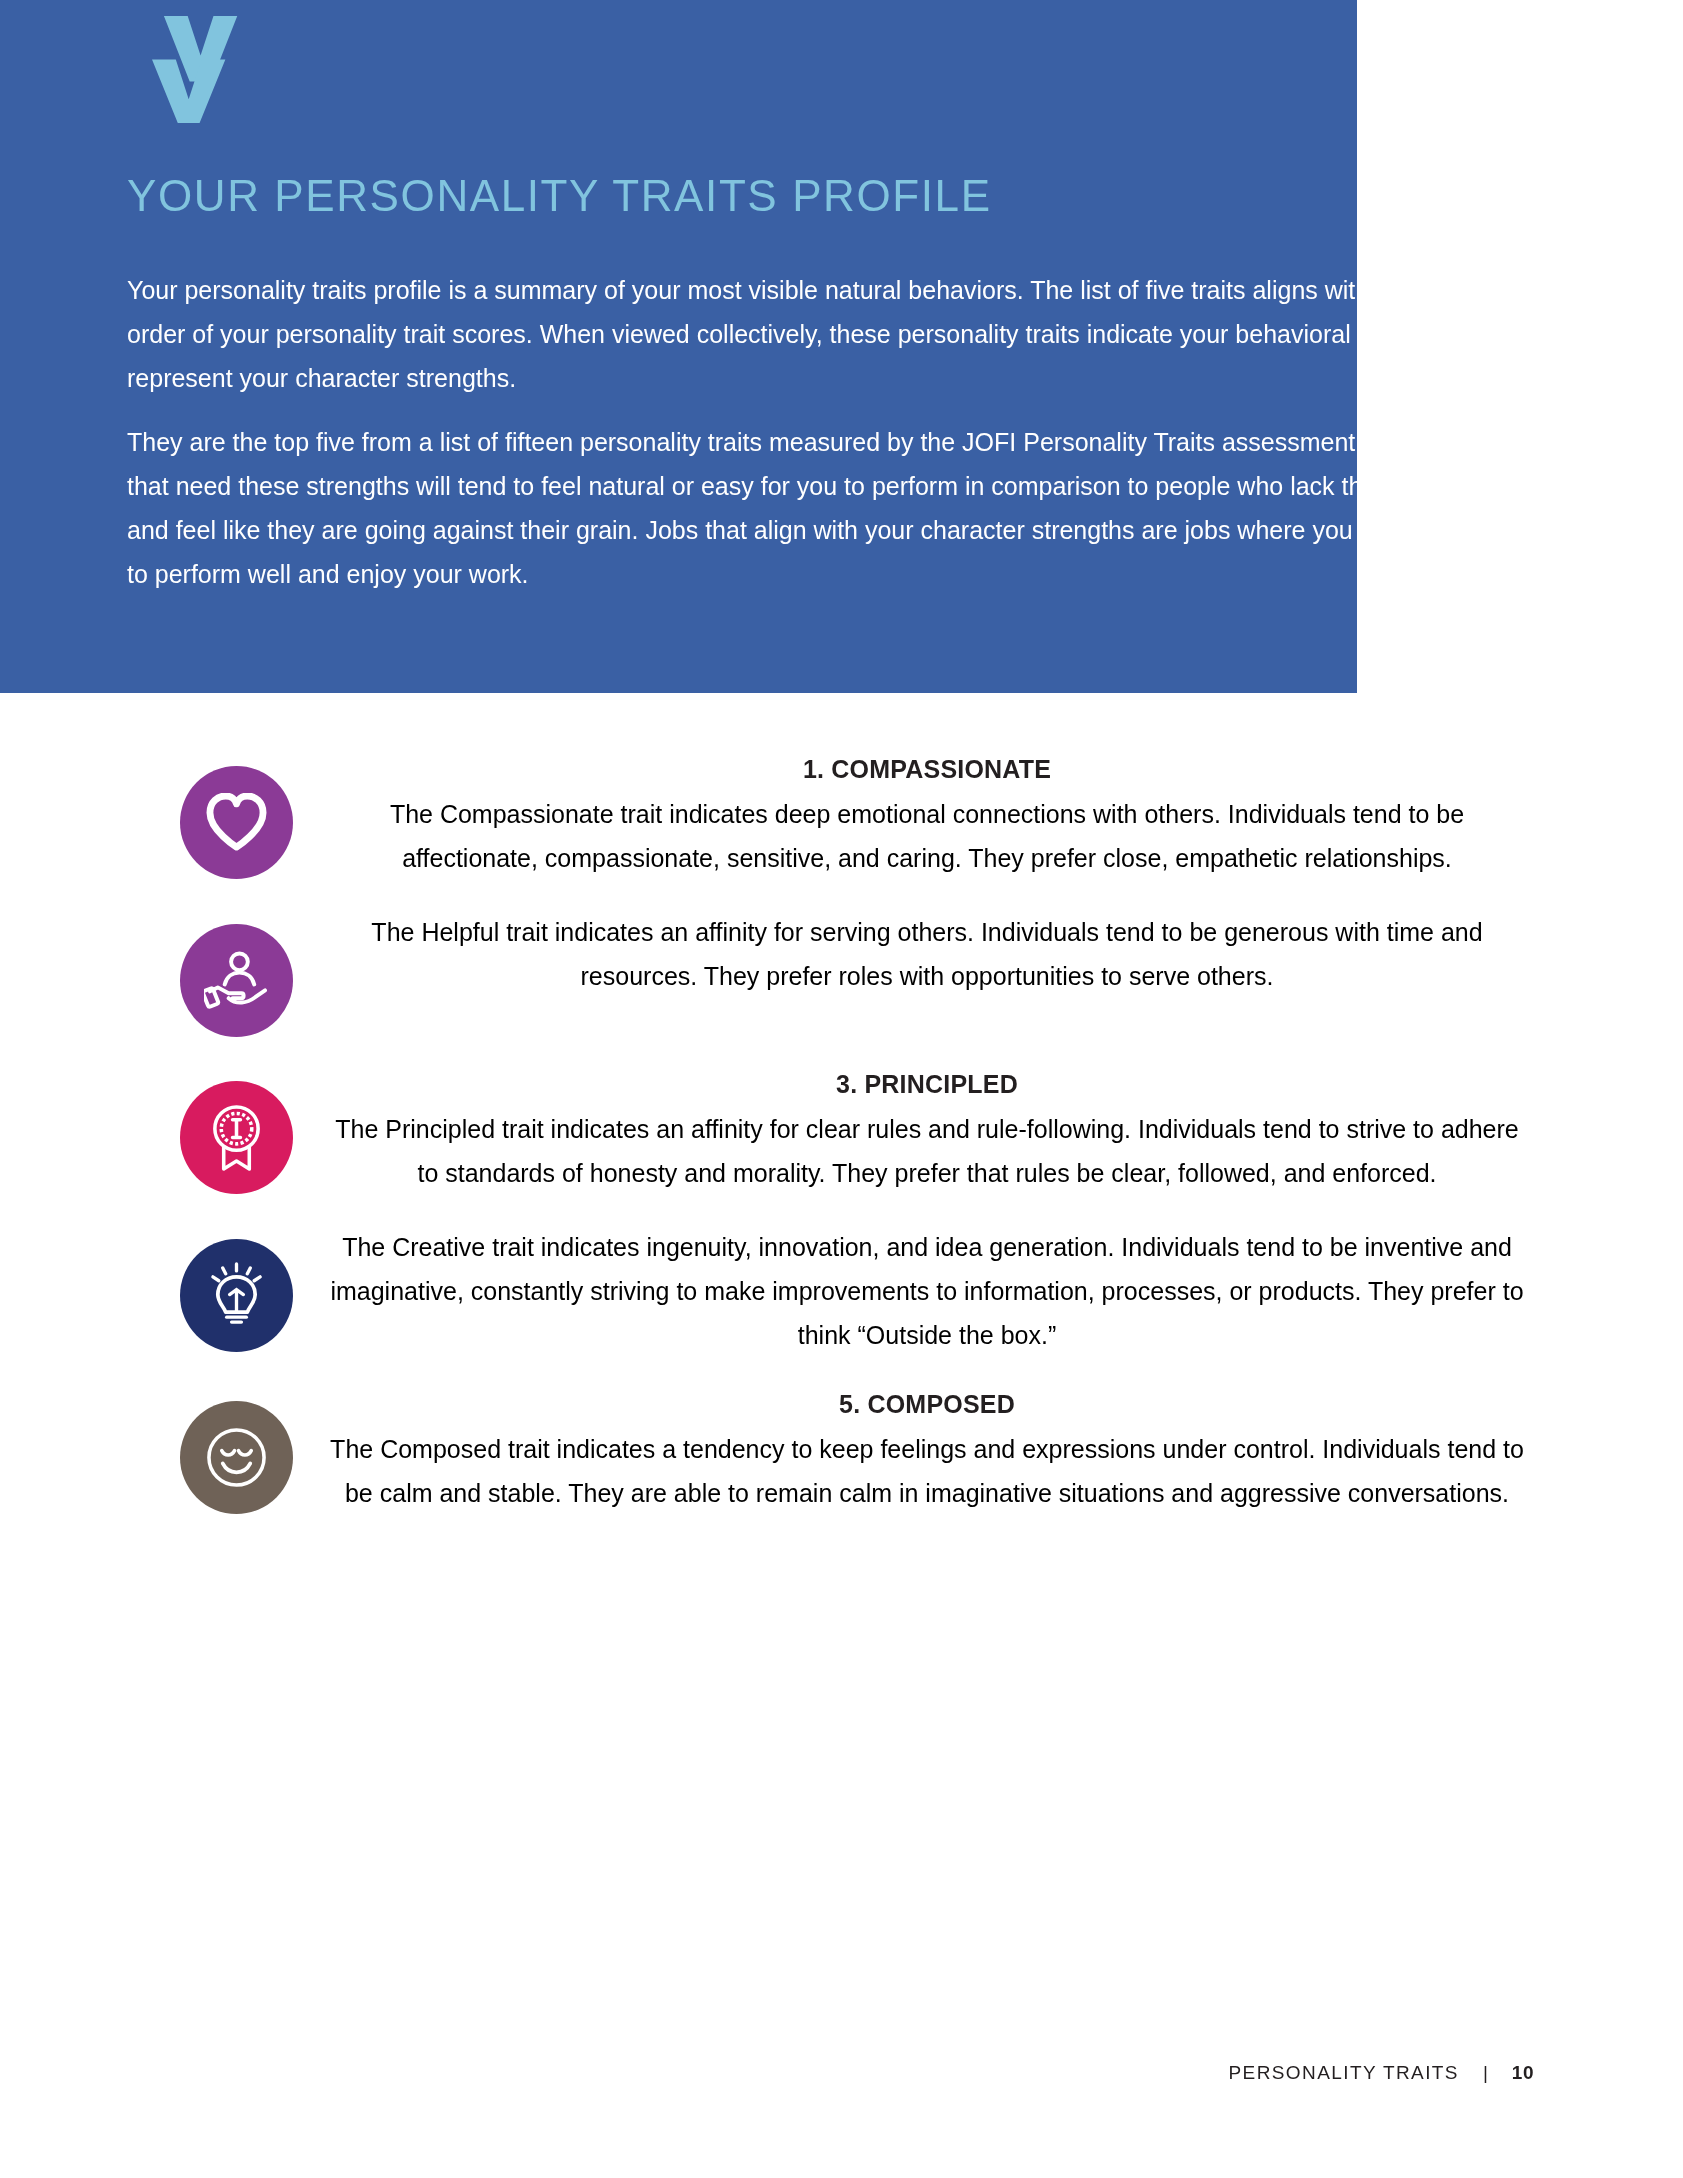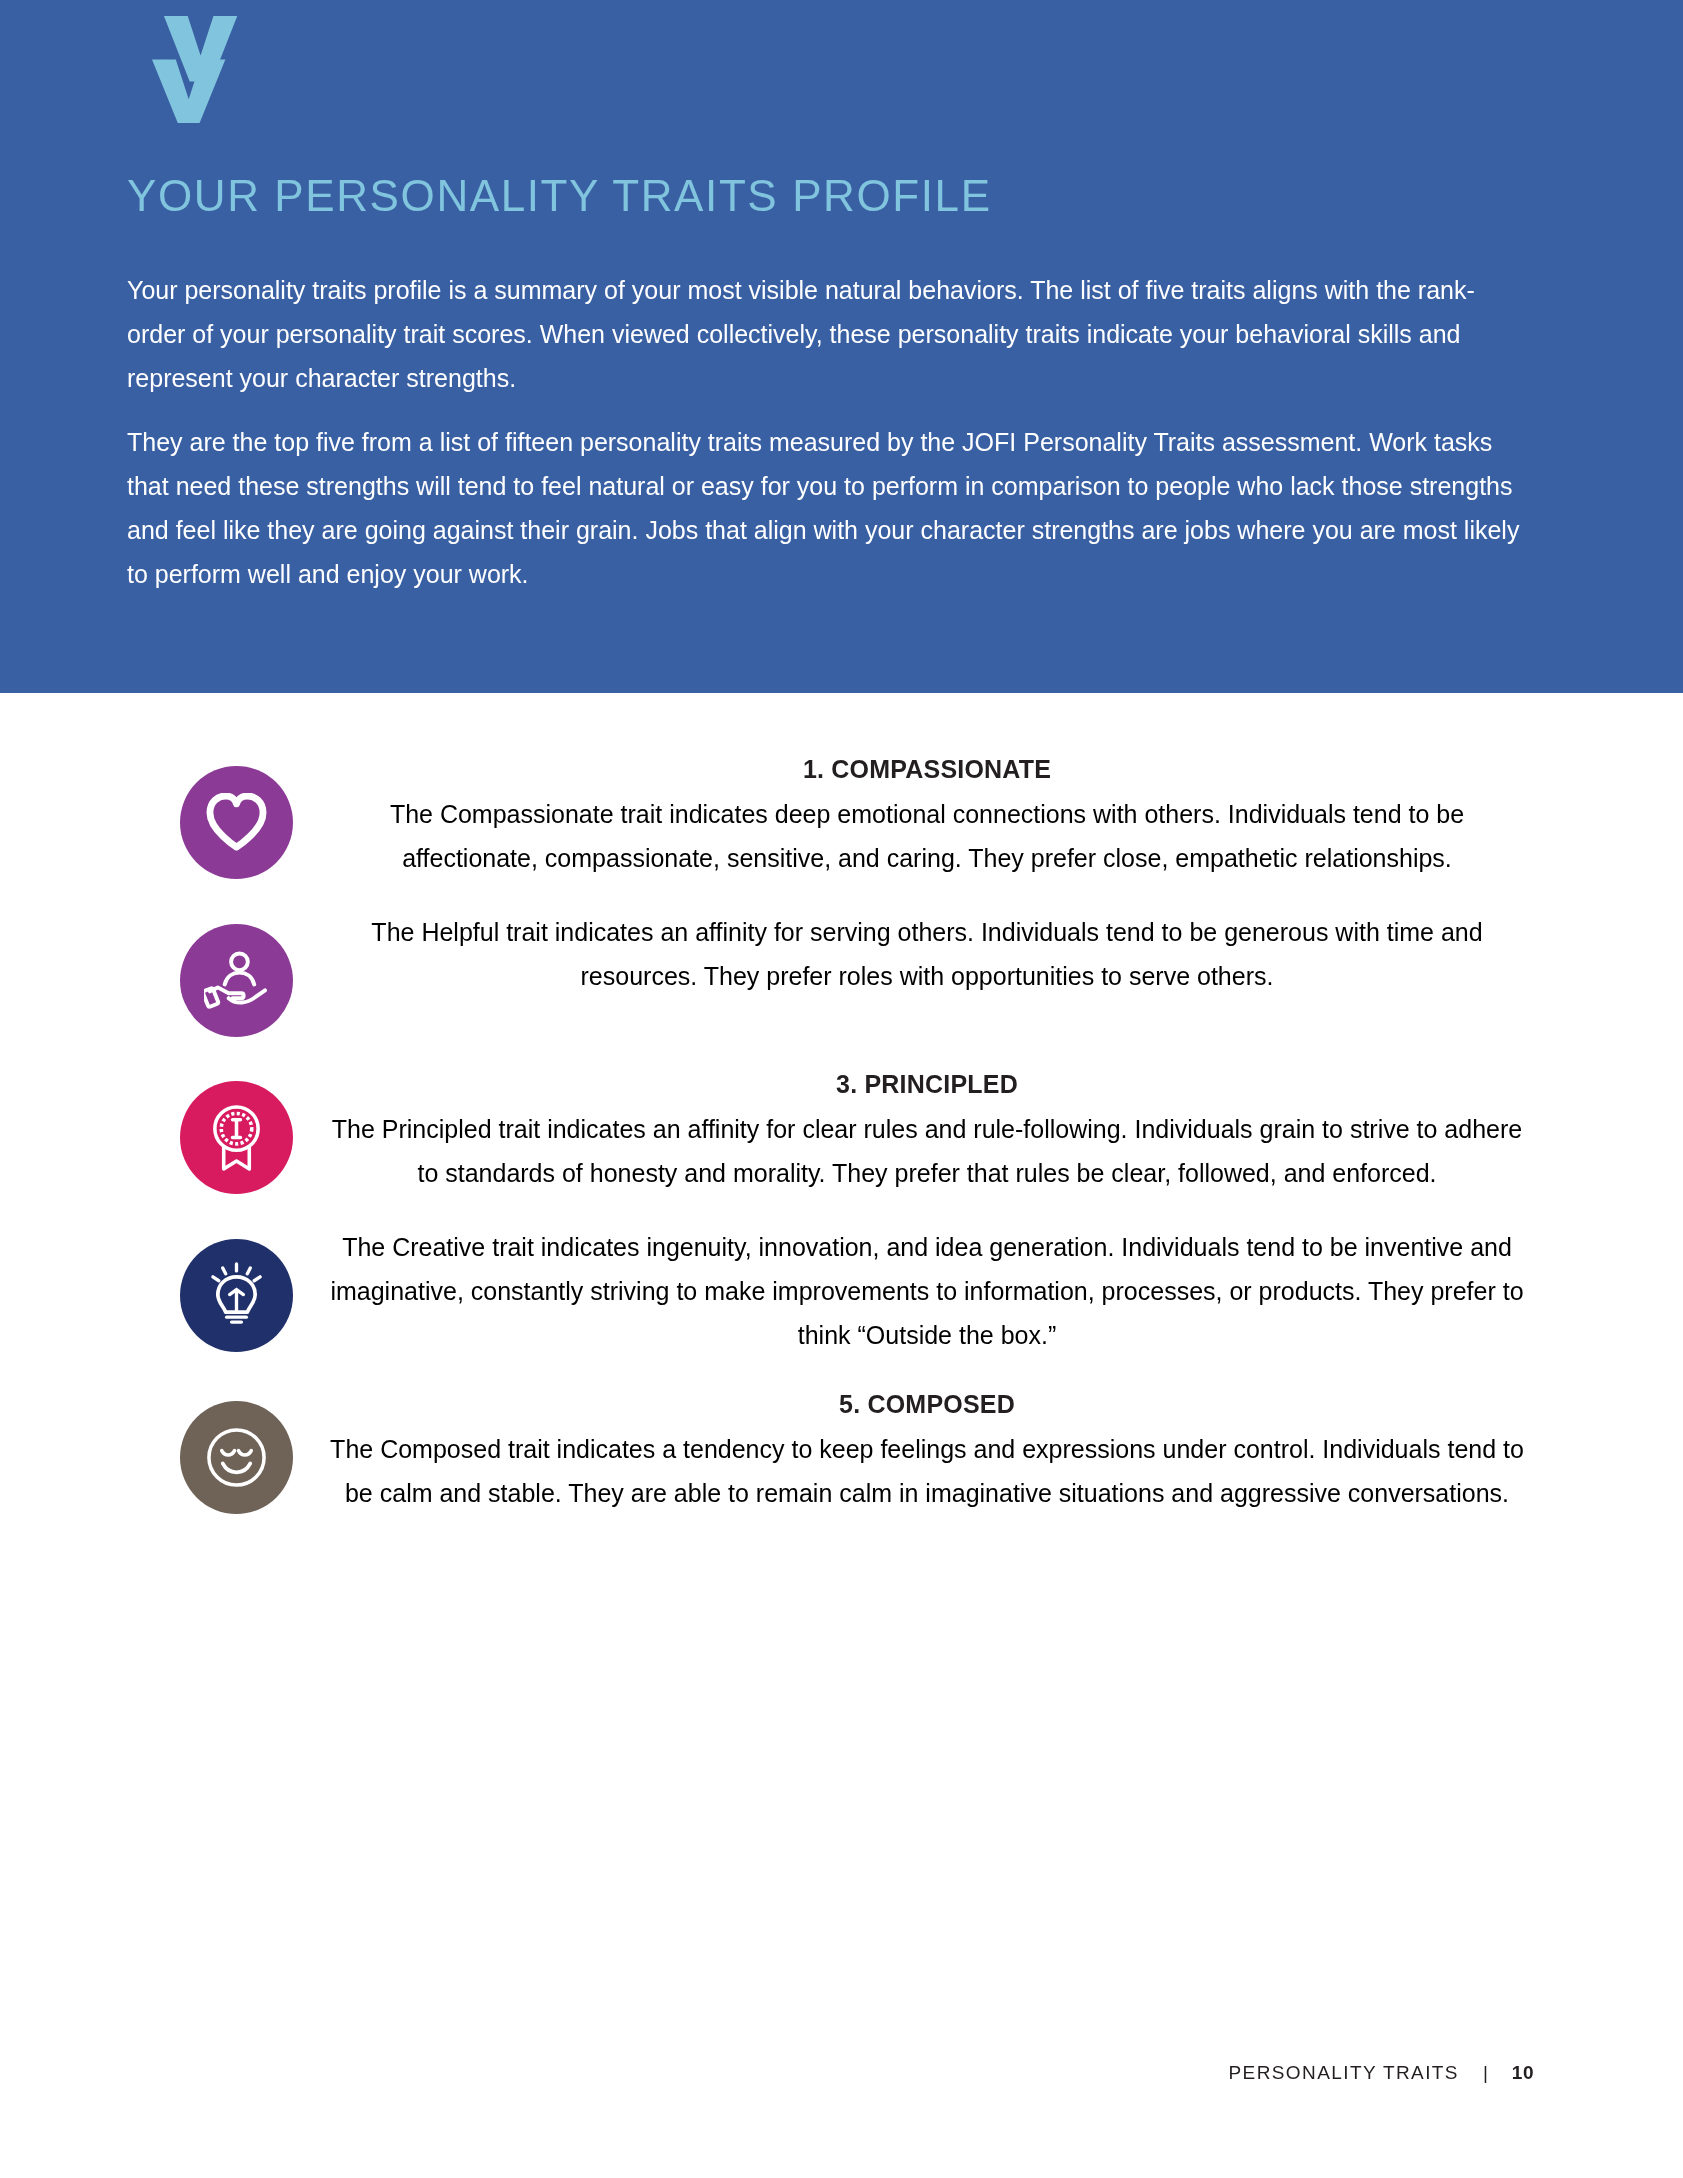--- a/index.html
+++ b/index.html
@@ -13,21 +13,21 @@
     position: relative;
     font-family: "Liberation Sans", sans-serif;
     overflow: hidden;
   }
 
   
   .hero {
     position: absolute;
     left: 0;
     top: 0;
-    width: 1683px;
+    width: 1357px;
     height: 693px;
     background: #3a60a4;
   }
 
   .logo {
     position: absolute;
     left: 150px;
     top: 12px;
     width: 119px;
     height: 111px;
@@ -185,21 +185,21 @@
     <div class="trait-icon" style="background:#d81b5f">
       <svg width="61" height="67" viewBox="0 0 62 68" aria-hidden="true">
         <circle cx="31" cy="25" r="22" fill="none" stroke="#ffffff" stroke-width="3.6"></circle>
         <circle cx="31" cy="25" r="15.5" fill="none" stroke="#ffffff" stroke-width="3.6" stroke-dasharray="3.2 2.4"></circle>
         <path d="M27 16 L 35 16 M31 16 L 31 34 M27 34 L 35 34" fill="none" stroke="#ffffff" stroke-width="3.6" stroke-linecap="round"></path>
         <path d="M18 42 L 18 66 L 31 58 L 44 66 L 44 42" fill="none" stroke="#ffffff" stroke-width="3.6" stroke-linejoin="round"></path>
       </svg>
     </div>
     <div class="trait-body">
       <div class="trait-name">3. PRINCIPLED</div>
-      <p class="trait-desc">The Principled trait indicates an affinity for clear rules and rule-following. Individuals grain to strive to adhere to standards of honesty and morality. They prefer that rules be clear, followed, and enforced.</p>
+      <p class="trait-desc">The Principled trait indicates an affinity for clear rules and rule-following. Individuals tend to strive to adhere to standards of honesty and morality. They prefer that rules be clear, followed, and enforced.</p>
     </div>
   </div>
 
   <div class="trait">
     <div class="trait-icon" style="background:#20306b">
       <svg width="59" height="67" viewBox="0 0 60 68" aria-hidden="true">
         <g stroke="#ffffff" stroke-width="3.4" stroke-linecap="round">
           <line x1="30" y1="2" x2="30" y2="9"></line>
           <line x1="16" y1="6" x2="19" y2="12"></line>
           <line x1="44" y1="6" x2="41" y2="12"></line>

